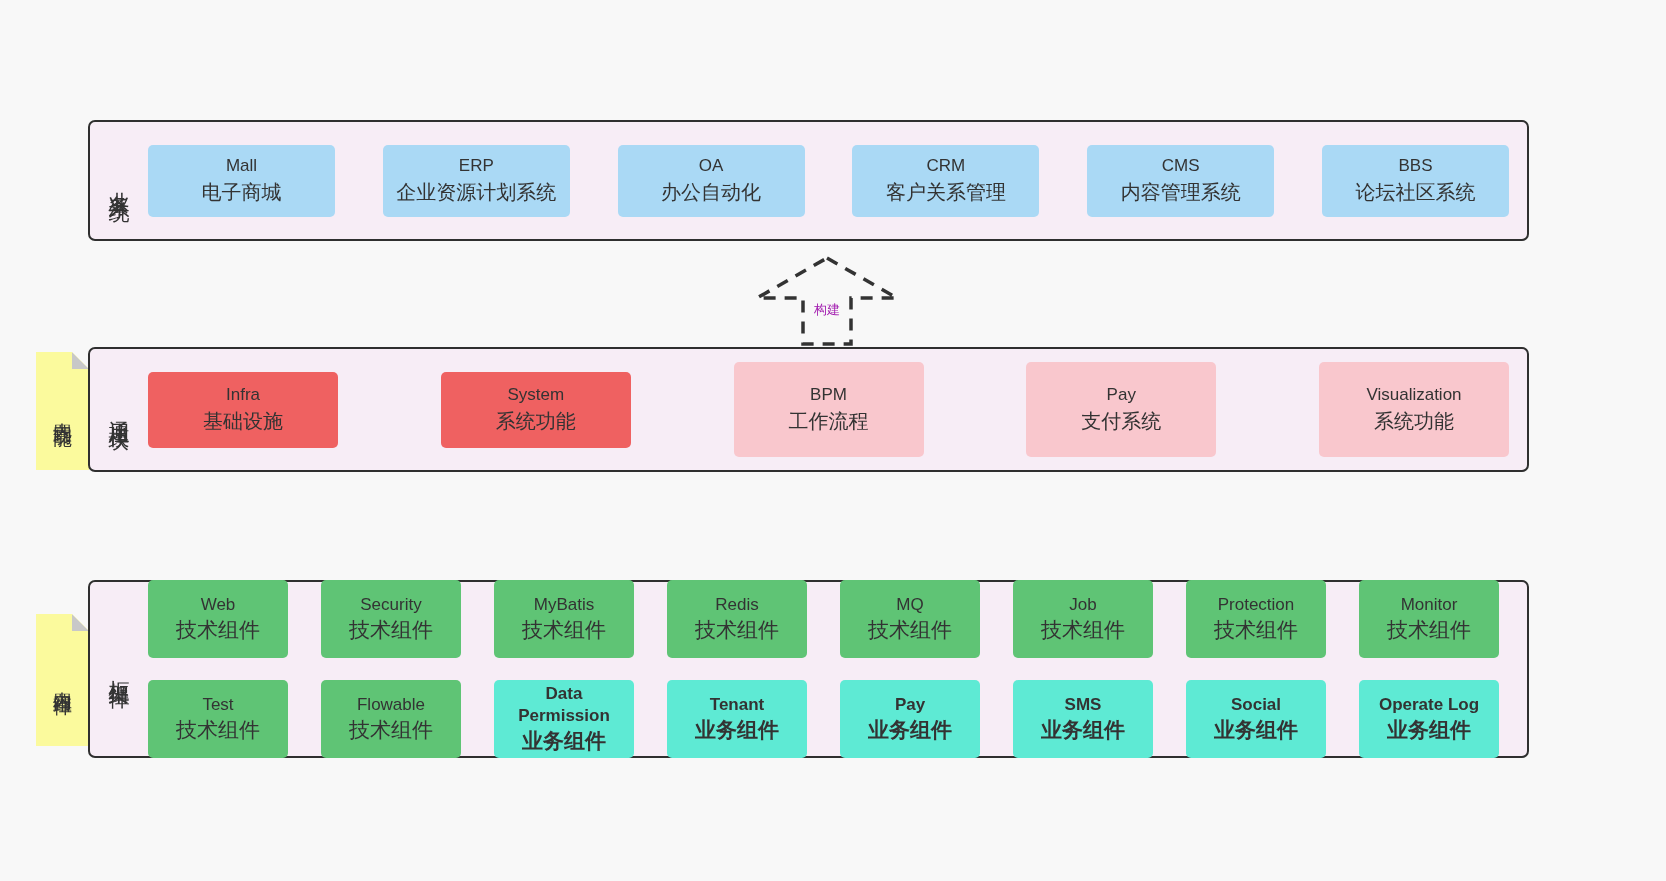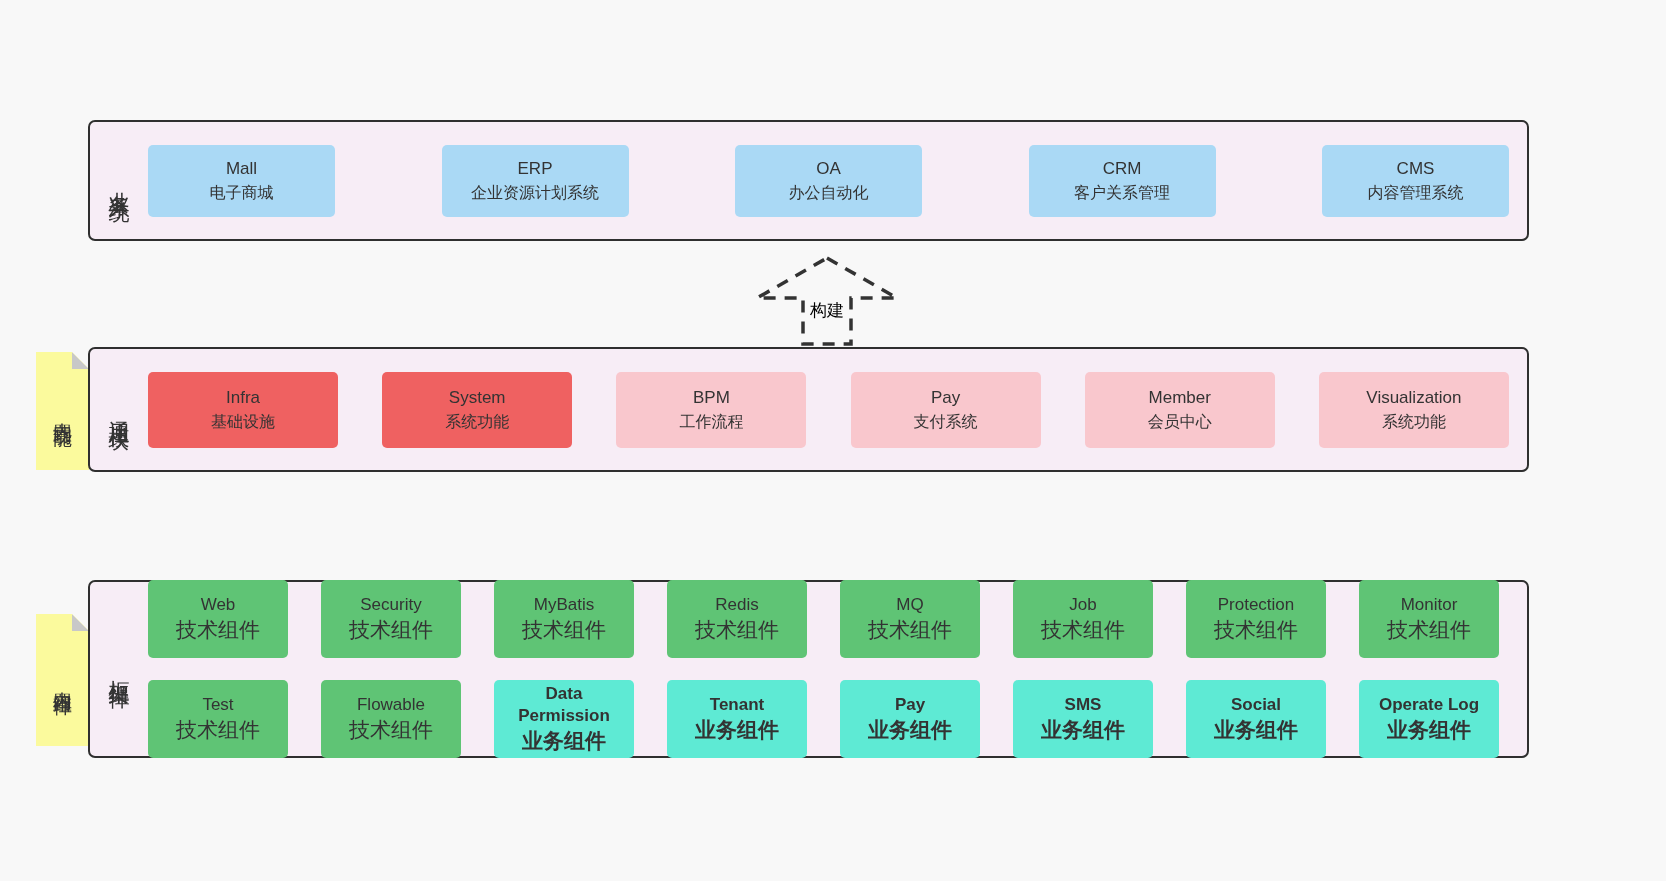--- a/index.html
+++ b/index.html
@@ -64,24 +64,24 @@
     align-items: center;
     justify-content: center;
     text-align: center;
     line-height: 1.45;
     font-size: 17px;
     color: #333;
     box-sizing: border-box;
     padding: 2px 4px;
   }
   .box .t { display: block; }
-  .box .s { display: block; font-size: 16px; }
+  .box .s { display: block; font-size: 20px; }
   .box.blue  { background: #aad9f5; width: 187px; height: 72px; }
   .box.red   { background: #ef6161; width: 190px; height: 76px; }
-  .box.pink  { background: #f9c7cd; width: 190px; height: 76px; }
+  .box.pink  { background: #f9c7cd; width: 190px; height: 95px; }
   .box.green       { background: #5fc475; width: 140px; height: 78px; }
   .box.green-light { background: #5eead4; width: 140px; height: 78px; font-weight: bold; }
   .boxes-grid .box { font-size: 17px; line-height: 1.3; }
   .boxes-grid .box .s { font-size: 21px; }
 
   
   .note {
     position: absolute;
     width: 53px;
     background: #fbfa9d;
@@ -113,22 +113,22 @@
     height: 94px;
   }
   .arrow svg { display: block; }
   .arrow .arrow-label {
     position: absolute;
     left: 50%;
     top: 56px;
     transform: translate(-50%, -50%);
     background: #f8f8f8;
     padding: 1px 4px;
-    font-size: 17px;
-    color: #000000;
+    font-size: 13px;
+    color: #a21caf;
     white-space: nowrap;
   }
 </style>
 </head>
 <body>
 
 <div class="canvas">
 
   <div class="layer" style="top:120px;height:121px;">
     <div class="layer-label">业务系统</div>
@@ -145,20 +145,24 @@
         <span class="t">OA</span>
         <span class="s">办公自动化</span>
       </div>
       <div class="box blue">
         <span class="t">CRM</span>
         <span class="s">客户关系管理</span>
       </div>
       <div class="box blue">
         <span class="t">CMS</span>
         <span class="s">内容管理系统</span>
+      </div>
+      <div class="box blue">
+        <span class="t">BBS</span>
+        <span class="s">论坛社区系统</span>
       </div>
     </div>
   </div>
 
   <div class="arrow" style="left:752px;top:254px;">
     <svg width="150" height="94" viewBox="0 0 150 94">
       <polygon points="75,4 145,44 99,44 99,90 51,90 51,44 5,44" fill="none" stroke="#333333" stroke-width="3.5" stroke-dasharray="12 9" stroke-linejoin="miter"></polygon>
     </svg>
     <span class="arrow-label">构建</span>
   </div>
@@ -180,24 +184,20 @@
       </div>
       <div class="box pink">
         <span class="t">BPM</span>
         <span class="s">工作流程</span>
       </div>
       <div class="box pink">
         <span class="t">Pay</span>
         <span class="s">支付系统</span>
       </div>
       <div class="box pink">
-        <span class="t">Member</span>
-        <span class="s">会员中心</span>
-      </div>
-      <div class="box pink">
         <span class="t">Visualization</span>
         <span class="s">系统功能</span>
       </div>
     </div>
   </div>
 
 
   <div class="note" style="left:36px;top:614px;height:132px;">
     <span class="fold"></span>
     <span>内置组件</span>

